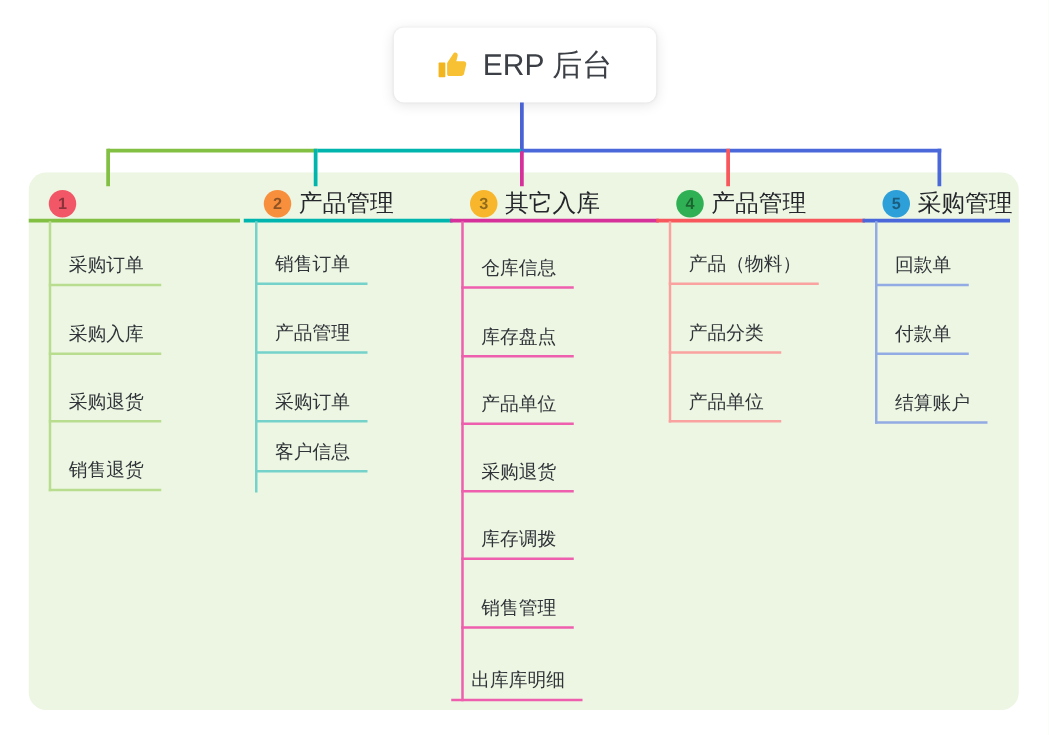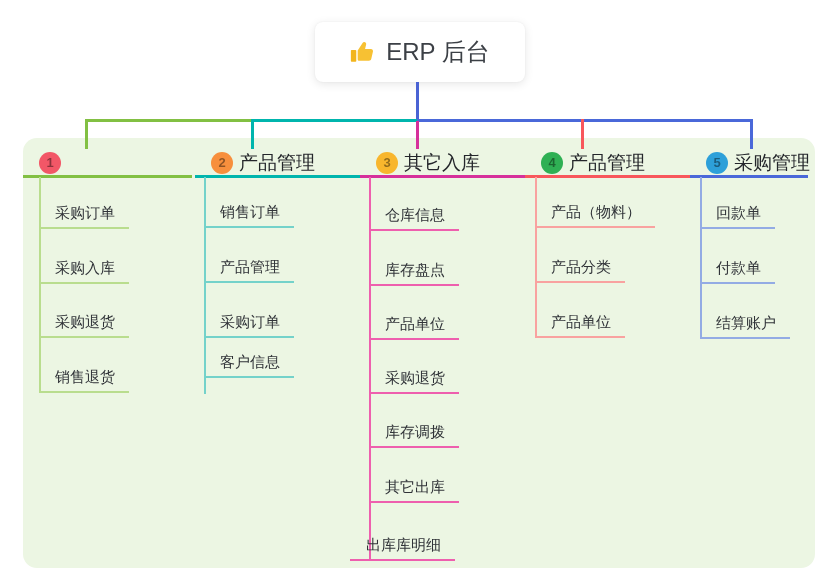--- a/index.html
+++ b/index.html
@@ -98,22 +98,22 @@
   <div class="hdr" style="left:360px;width:167px;border-color:#d6309b">
     <span class="badge" style="background:#f8b62d">3</span>
     <span class="hlabel">其它入库</span>
   </div>
   <div class="abs trunk" style="left:369px;top:177px;height:384px;background:#ee5fae"></div>
   <div class="child" style="left:369px;top:205px;border-color:#ee5fae">仓库信息</div>
   <div class="child" style="left:369px;top:260px;border-color:#ee5fae">库存盘点</div>
   <div class="child" style="left:369px;top:314px;border-color:#ee5fae">产品单位</div>
   <div class="child" style="left:369px;top:368px;border-color:#ee5fae">采购退货</div>
   <div class="child" style="left:369px;top:422px;border-color:#ee5fae">库存调拨</div>
-  <div class="child" style="left:369px;top:477px;border-color:#ee5fae">其它出库</div>
-  <div class="child" style="left:350px;top:535px;border-color:#ee5fae">出库库明细</div>
+  <div class="child" style="left:369px;top:477px;border-color:#ee5fae">销售管理</div>
+  <div class="child" style="left:361px;top:535px;border-color:#ee5fae">出库库明细</div>
 </div>
 
 <div>
   <div class="hdr" style="left:525px;width:167px;border-color:#f8575c">
     <span class="badge" style="background:#2fb054">4</span>
     <span class="hlabel">产品管理</span>
   </div>
   <div class="abs trunk" style="left:535px;top:177px;height:161px;background:#f9a2a0"></div>
   <div class="child" style="left:535px;top:202px;border-color:#f9a2a0">产品（物料）</div>
   <div class="child" style="left:535px;top:257px;border-color:#f9a2a0">产品分类</div>

